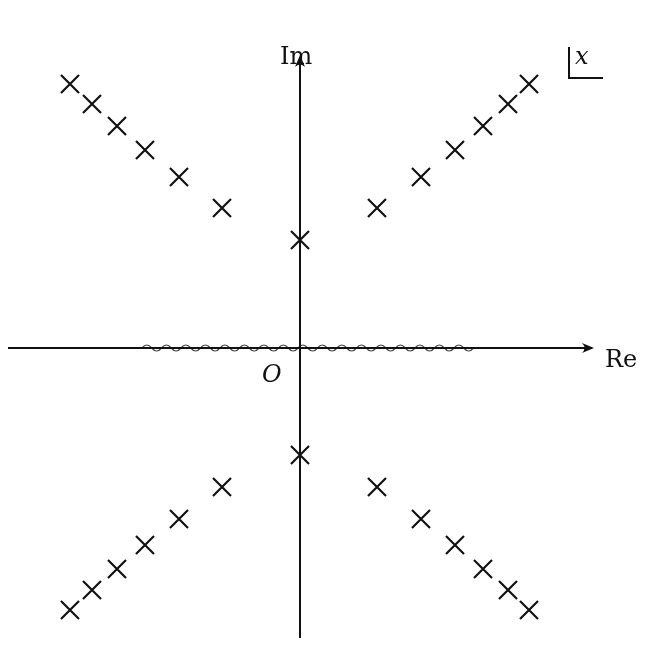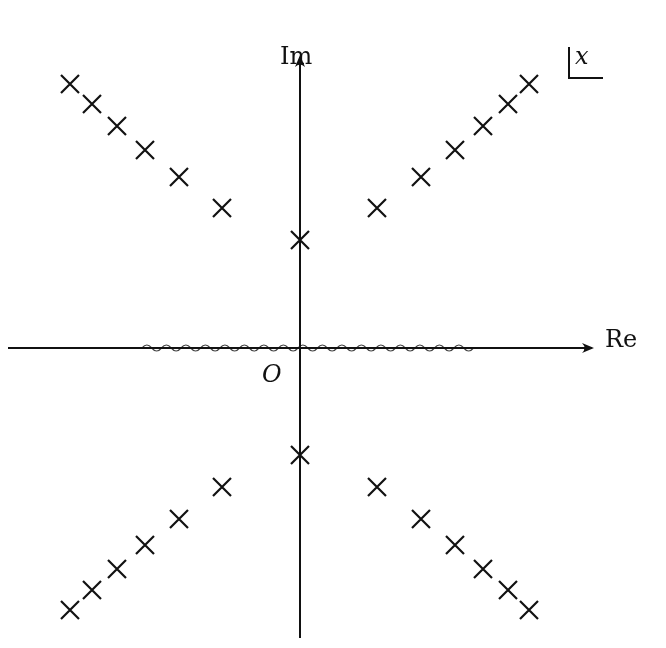--- a/index.html
+++ b/index.html
@@ -57,15 +57,15 @@
       <path d="M499,581 L517,599 M517,581 L499,599" stroke="#111111" stroke-width="2.2" fill="none"></path>
       <path d="M520,601 L538,619 M538,601 L520,619" stroke="#111111" stroke-width="2.2" fill="none"></path>
     </g>
   <g id="var-box">
     <line x1="569" y1="47" x2="569" y2="79" stroke="#111111" stroke-width="2"></line>
     <line x1="568" y1="78" x2="603" y2="78" stroke="#111111" stroke-width="2"></line>
   </g>
 </svg>
 
 <div class="label" style="left:280px; top:20px;margin-top:24px;">Im</div>
-<div class="label" style="left:605px; top:327px;">Re</div>
+<div class="label" style="left:605px; top:347px;">Re</div>
 <div class="label italic" style="left:262px; top:362px;">O</div>
 <div class="label italic" style="left:575px; top:44px;">x</div>
 
 </body></html>

